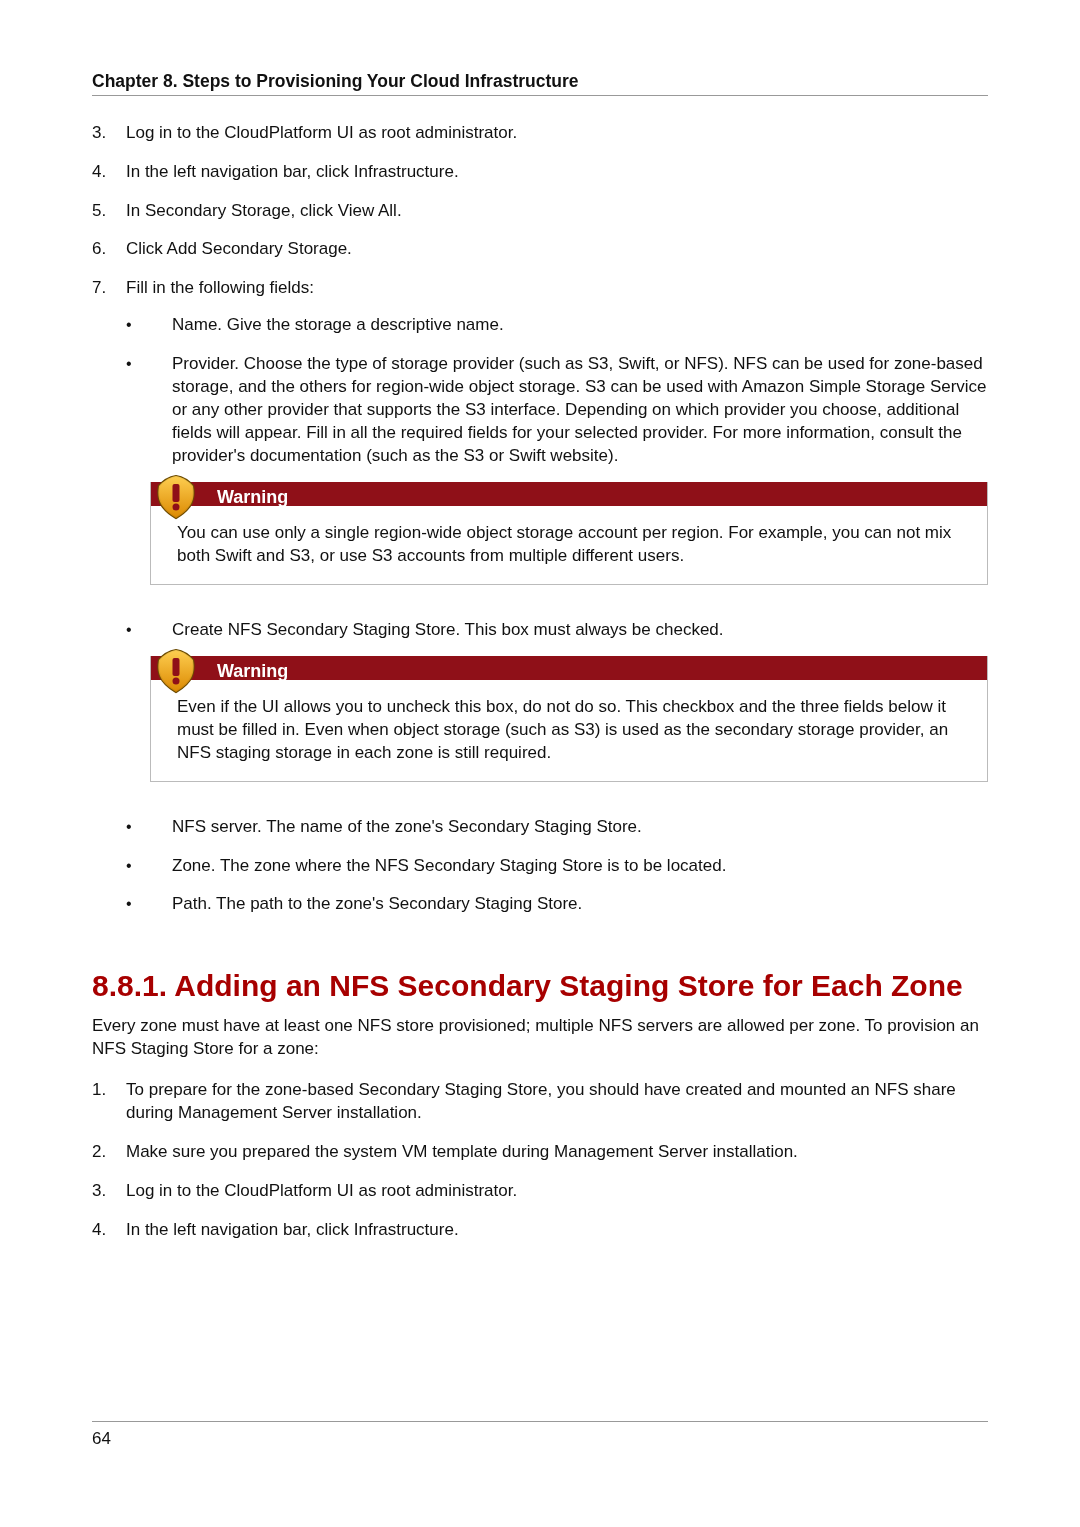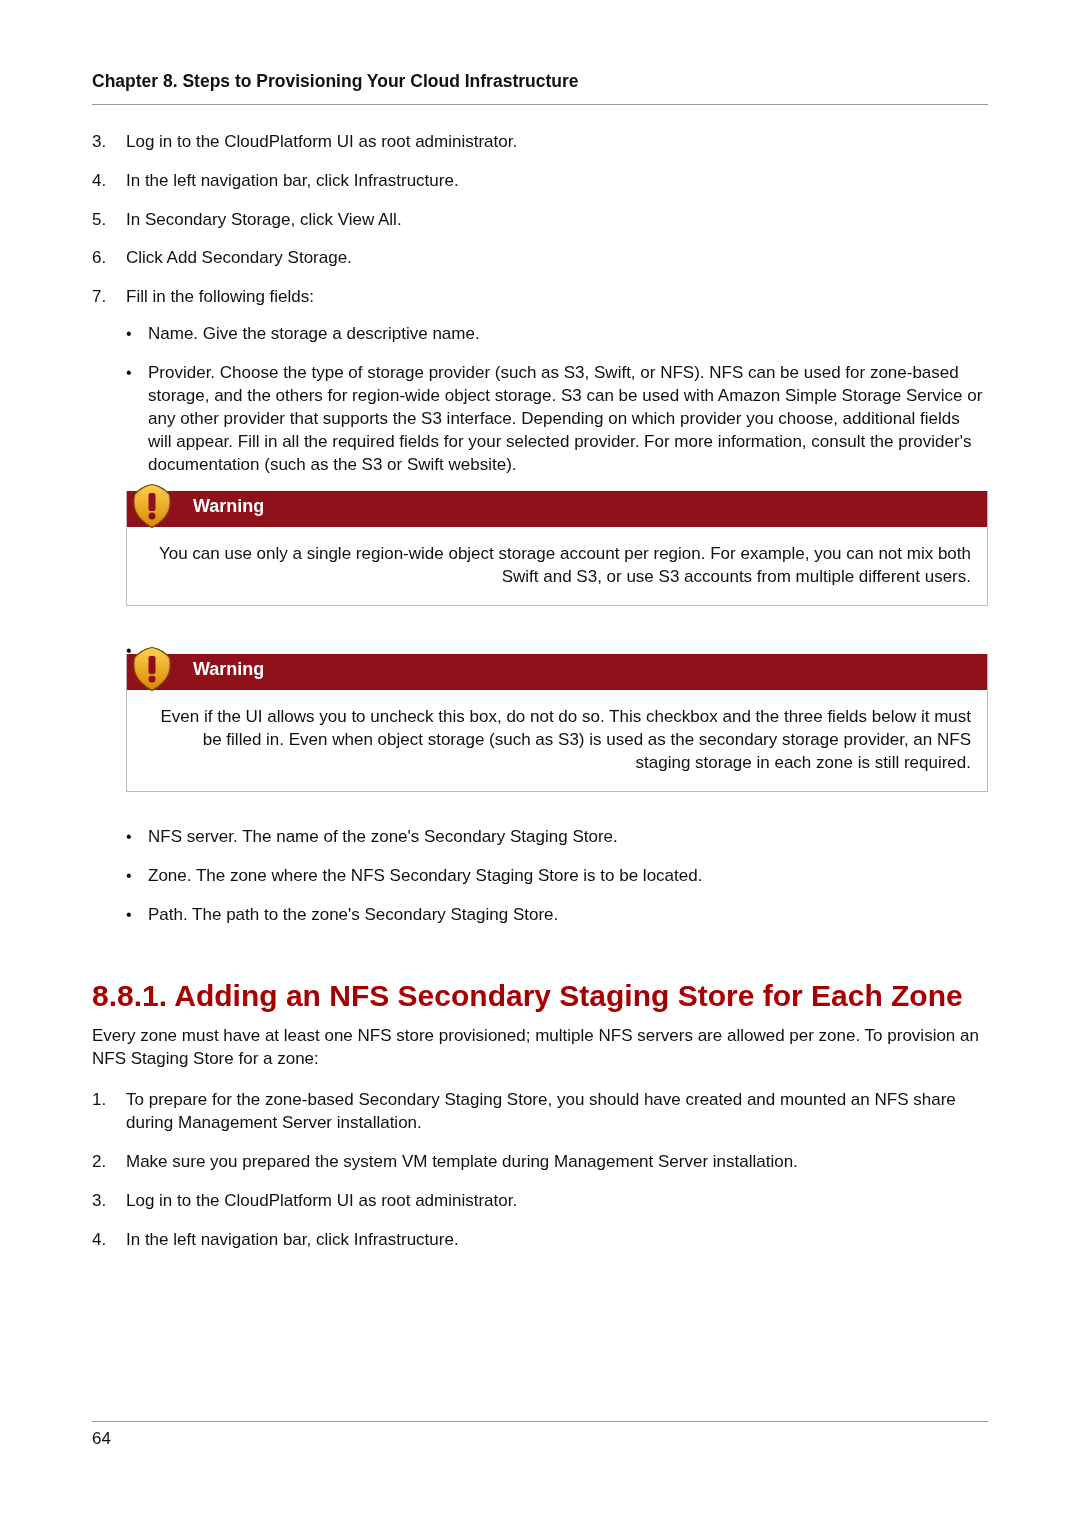--- a/index.html
+++ b/index.html
@@ -14,21 +14,21 @@
   .page {
     width: 1080px;
     height: 1527px;
     padding: 70px 92px 0 92px;
     box-sizing: border-box;
     position: relative;
   }
   .chapter-header {
     font-weight: bold;
     font-size: 17.5px;
-    padding-bottom: 10px;
+    padding-bottom: 1px;
     border-bottom: 1.5px solid #999;
     margin-bottom: 26px;
   }
   ol.main-list {
     list-style: none;
     padding: 0;
     margin: 0;
   }
   ol.main-list > li {
     display: flex;
@@ -43,20 +43,21 @@
     flex: 1;
   }
   ul.bullets {
     list-style: none;
     padding: 0;
     margin: 14px 0 0 0;
   }
   ul.bullets > li {
     display: flex;
     margin-bottom: 16px;
+    gap: 24px;
   }
   ul.bullets > li > .dot {
     width: 22px;
     flex: 0 0 22px;
     text-align: left;
     color: #111;
   }
   ul.bullets > li > .dot::before {
     content: "•";
     font-size: 16px;
@@ -70,38 +71,37 @@
     margin: 14px 0 18px -22px;
     border: 1px solid #bbb;
     border-top: none;
     background: #fff;
     position: relative;
   }
   .admonition-hdr {
     background: #8f1018;
     color: #fff;
     font-weight: bold;
-    height: 36px;
+    height: 24px;
     line-height: 30px;
     padding-left: 66px;
     font-size: 18px;
     position: relative;
   }
   .admonition .icon-wrap {
     position: absolute;
     left: 2px;
     top: -8px;
     width: 46px;
     height: 46px;
     z-index: 2;
   }
   .admonition-body {
     padding: 16px 16px 16px 26px;
     font-size: 17px;
-    text-align: right;
   }
   h2.section {
     color: #a70000;
     font-weight: bold;
     font-size: 30px;
     margin: 34px 0 8px 0;
   }
   .intro {
     margin-bottom: 18px;
   }
@@ -177,20 +177,21 @@
                 </div>
                 <div class="admonition-hdr">Warning</div>
                 <div class="admonition-body">You can use only a single region-wide object storage account per region. For example, you can not mix both Swift and S3, or use S3 accounts from multiple different users.</div>
               </div>
             </div>
           </li>
 
           <li>
             <span class="dot"></span>
             <div class="txt">
+              <span>Create NFS Secondary Staging Store. This box must always be checked.</span>
 
               <div class="admonition">
                 <div class="icon-wrap">
                   <svg width="46" height="46">
                       <use href="#warn-shield"></use>
                     </svg>
                 </div>
                 <div class="admonition-hdr">Warning</div>
                 <div class="admonition-body">Even if the UI allows you to uncheck this box, do not do so. This checkbox and the three fields below it must be filled in. Even when object storage (such as S3) is used as the secondary storage provider, an NFS staging storage in each zone is still required.</div>
               </div>

